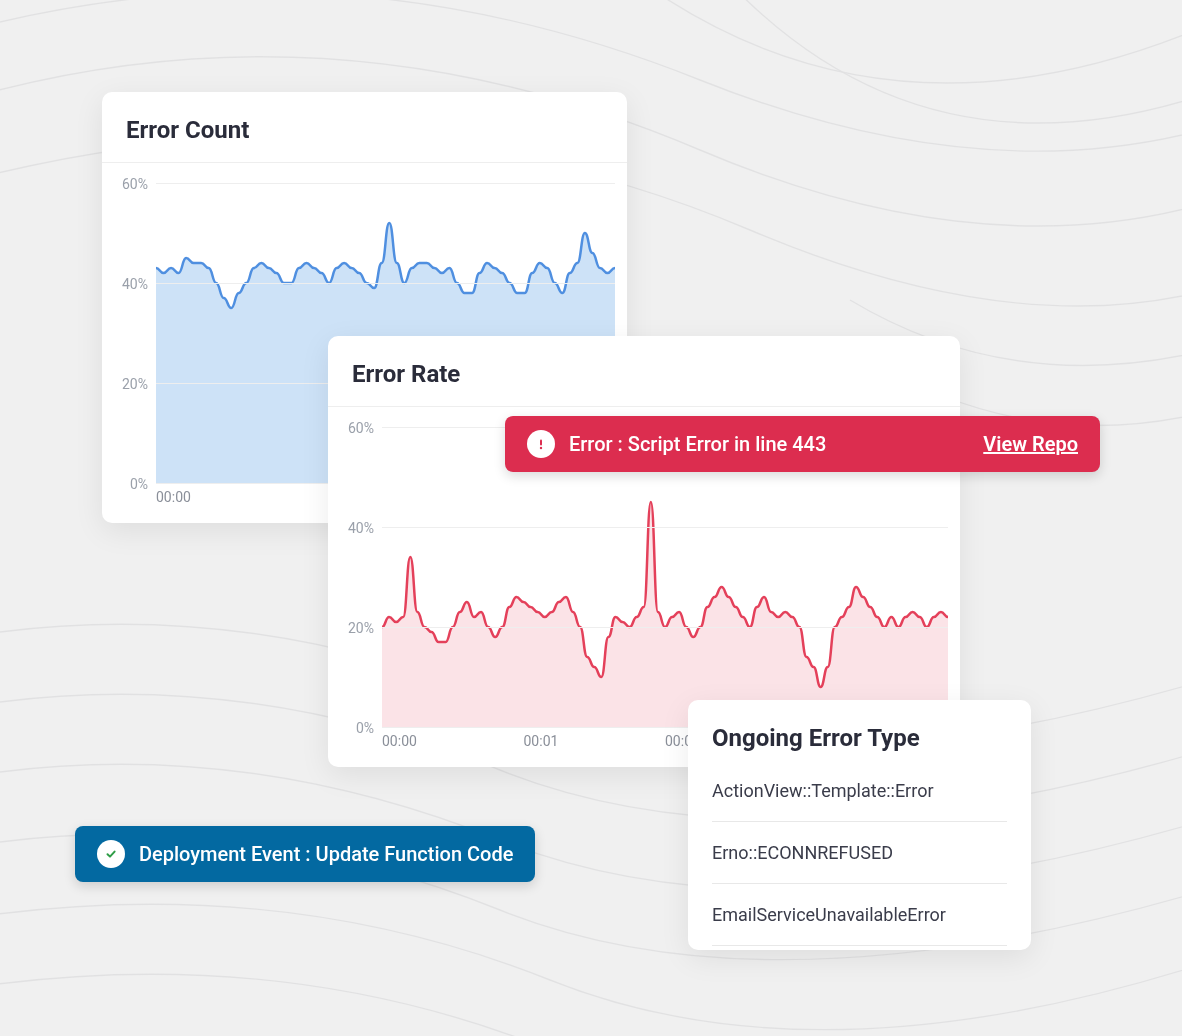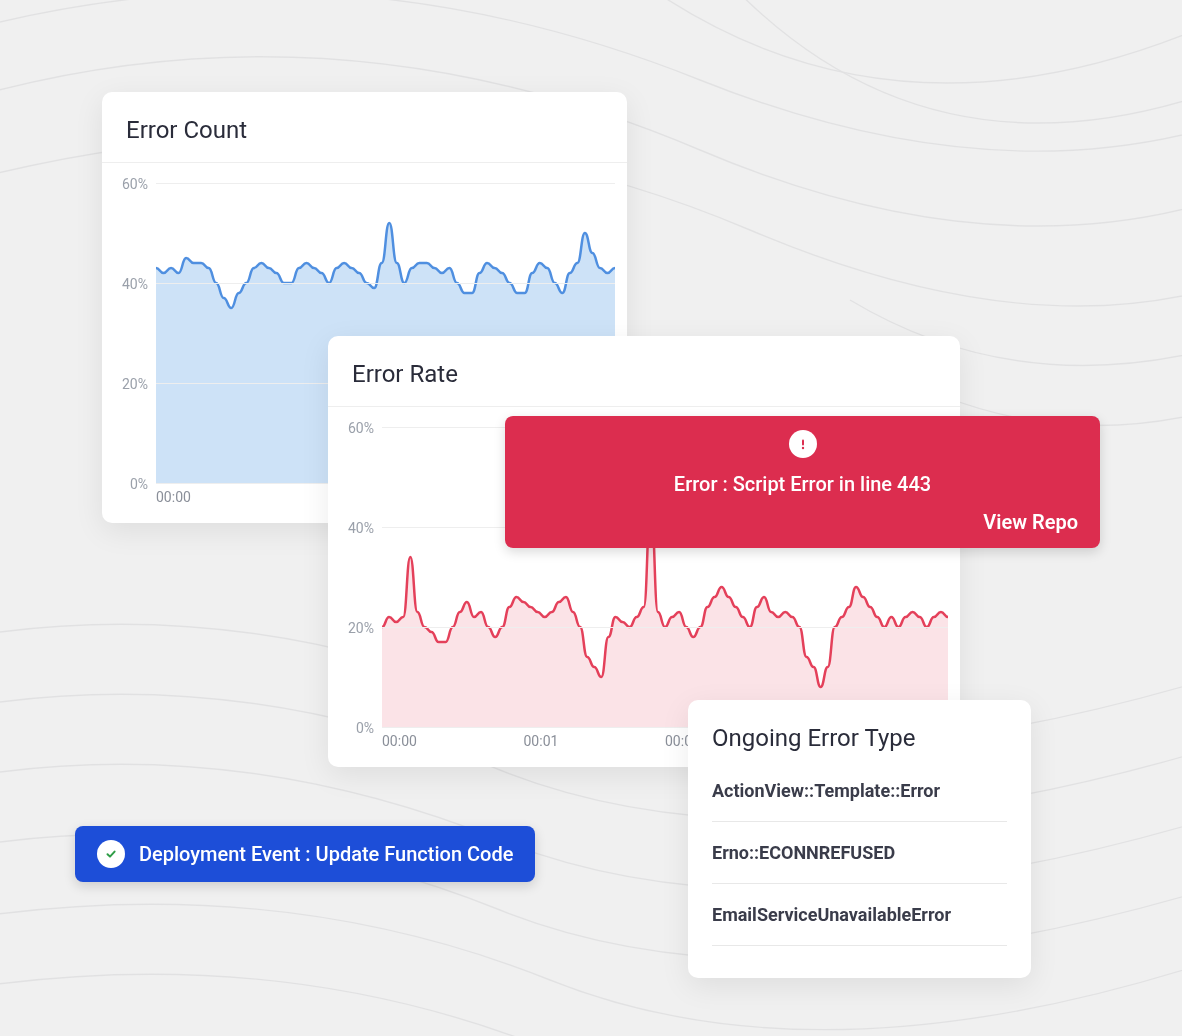--- a/index.html
+++ b/index.html
@@ -17,21 +17,21 @@
       opacity: 0.5;
     }
     .card {
       background: #fff;
       border-radius: 10px;
       box-shadow: 0 8px 30px rgba(0,0,0,0.08);
       position: absolute;
     }
     .card-title {
       font-size: 24px;
-      font-weight: 400;
+      font-weight: 700;
       color: #2a2c3a;
       padding: 24px 24px 18px;
       border-bottom: 1px solid #eee;
     }
     .chart-wrap {
       padding: 20px 12px 18px 8px;
     }
     .ylabel {
       position: absolute;
       right: 100%;
@@ -57,39 +57,39 @@
       align-items: center;
       border-radius: 8px;
       padding: 14px 22px;
       color: #fff;
       font-size: 20px;
       font-weight: 500;
       position: absolute;
       gap: 14px;
       box-shadow: 0 4px 12px rgba(0,0,0,0.15);
     }
-    .banner-red { background: #dc2d4f; flex-direction: column; }
-    .banner-green { background: #1d4ed8; }
+    .banner-red { background: #dc2d4f; }
+    .banner-green { background: #0369a1; }
     .banner-link {
       margin-left: auto;
+      text-decoration: underline;
       font-weight: 600;
     }
     .icon-circ {
       width: 28px;
       height: 28px;
       border-radius: 50%;
       background: #fff;
       display: flex;
       align-items: center;
       justify-content: center;
       flex-shrink: 0;
     }
     .err-list {
-      padding: 0 24px 32px;
-      font-weight: bold;
+      padding: 0 24px 4px;
     }
     .err-list .row {
       padding: 20px 0;
       border-bottom: 1px solid #e8e8e8;
       font-size: 18px;
       color: #3a3c4a;
     }
     .plot-area {
       position: relative;
       margin-left: 46px;

